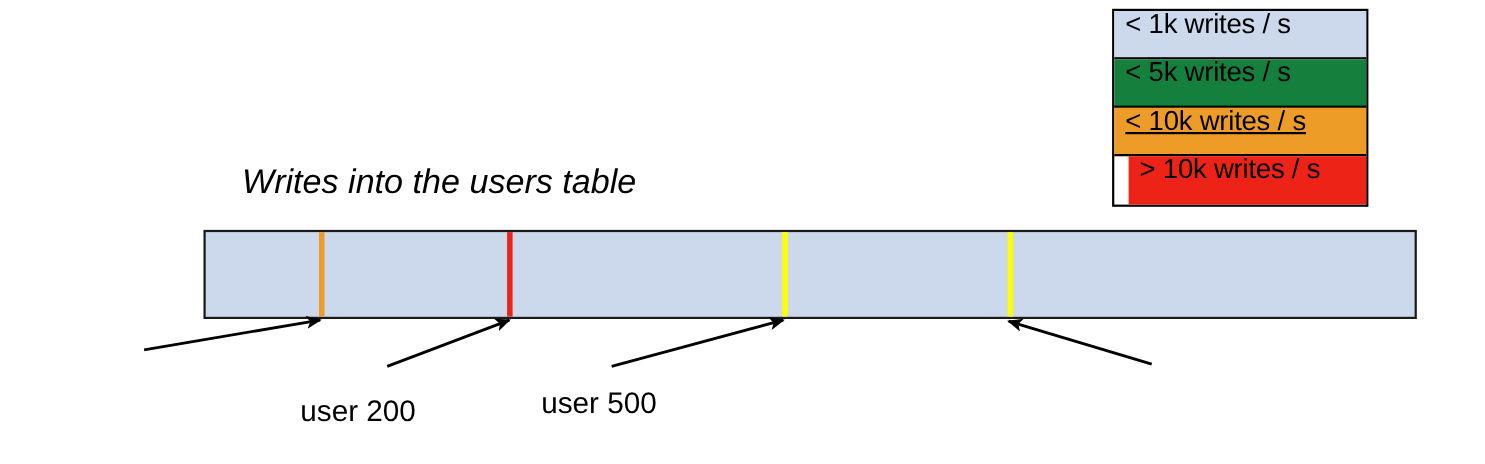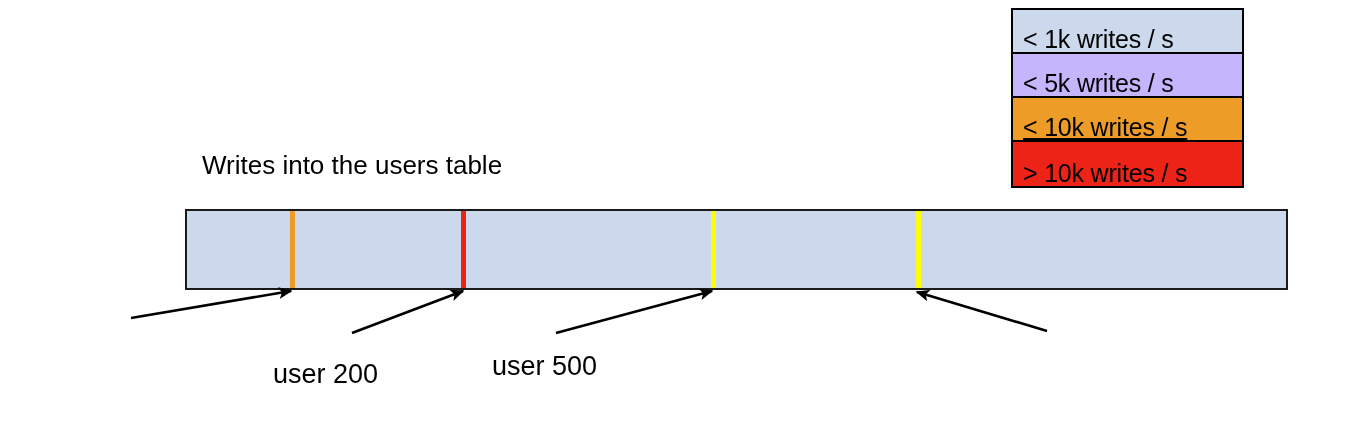--- a/index.html
+++ b/index.html
@@ -30,42 +30,43 @@
     top: 8px;
     width: 233px;
     border: 2px solid #000000;
     box-sizing: border-box;
     background: #ffffff;
   }
   .legend-row {
     height: 44px;
     box-sizing: border-box;
     display: flex;
-    align-items: flex-end;
+    align-items: flex-start;
     border-bottom: 2px solid #000000;
     padding-left: 10px;
   }
   .legend-row:last-child { border-bottom: none; }
   .legend-label {
     font-size: 25px;
     line-height: 25px;
     letter-spacing: -0.2px;
     white-space: nowrap;
     color: #000000;
   }
 
   
   .chart-title {
     position: absolute;
-    left: 202px;
+    left: 220px;
     top: 150px;
-    font-size: 26px;
+    font-size: 31px;
     line-height: 30px;
     white-space: nowrap;
     color: #000000;
+    font-style: italic;
   }
 
   
   .bar {
     position: absolute;
     left: 185px;
     top: 209px;
     width: 1103px;
     height: 81px;
     box-sizing: border-box;
@@ -99,27 +100,27 @@
 </style>
 </head>
 <body style="background: rgb(255, 255, 255);">
 
 <div id="stage">
 
   <div class="legend">
     <div class="legend-row" style="background: rgb(204, 217, 236);">
       <span class="legend-label">&lt; 1k writes / s</span>
     </div>
-    <div class="legend-row" style="background: #c4b5fd;">
+    <div class="legend-row" style="background: #15803d;">
       <span class="legend-label">&lt; 5k writes / s</span>
     </div>
     <div class="legend-row" style="background: rgb(238, 156, 40); text-decoration: underline;">
       <span class="legend-label">&lt; 10k writes / s</span>
     </div>
-    <div class="legend-row" style="background: rgb(238, 35, 24);">
+    <div class="legend-row" style="background: rgb(238, 35, 24); margin-left: 13px;">
       <span class="legend-label">&gt; 10k writes / s</span>
     </div>
   </div>
 
   <div class="chart-title">Writes into the users table</div>
 
   <div class="bar" style="background: rgb(204, 217, 236); border-color: rgb(26, 26, 26);">
     <div class="stripe" style="background: rgb(238, 156, 40); left: 103px; width: 5px;"></div>
     <div class="stripe" style="background: rgb(238, 35, 24); left: 274px; width: 5px;"></div>
     <div class="stripe" style="background: rgb(255, 255, 0); left: 524px; width: 5px;"></div>

